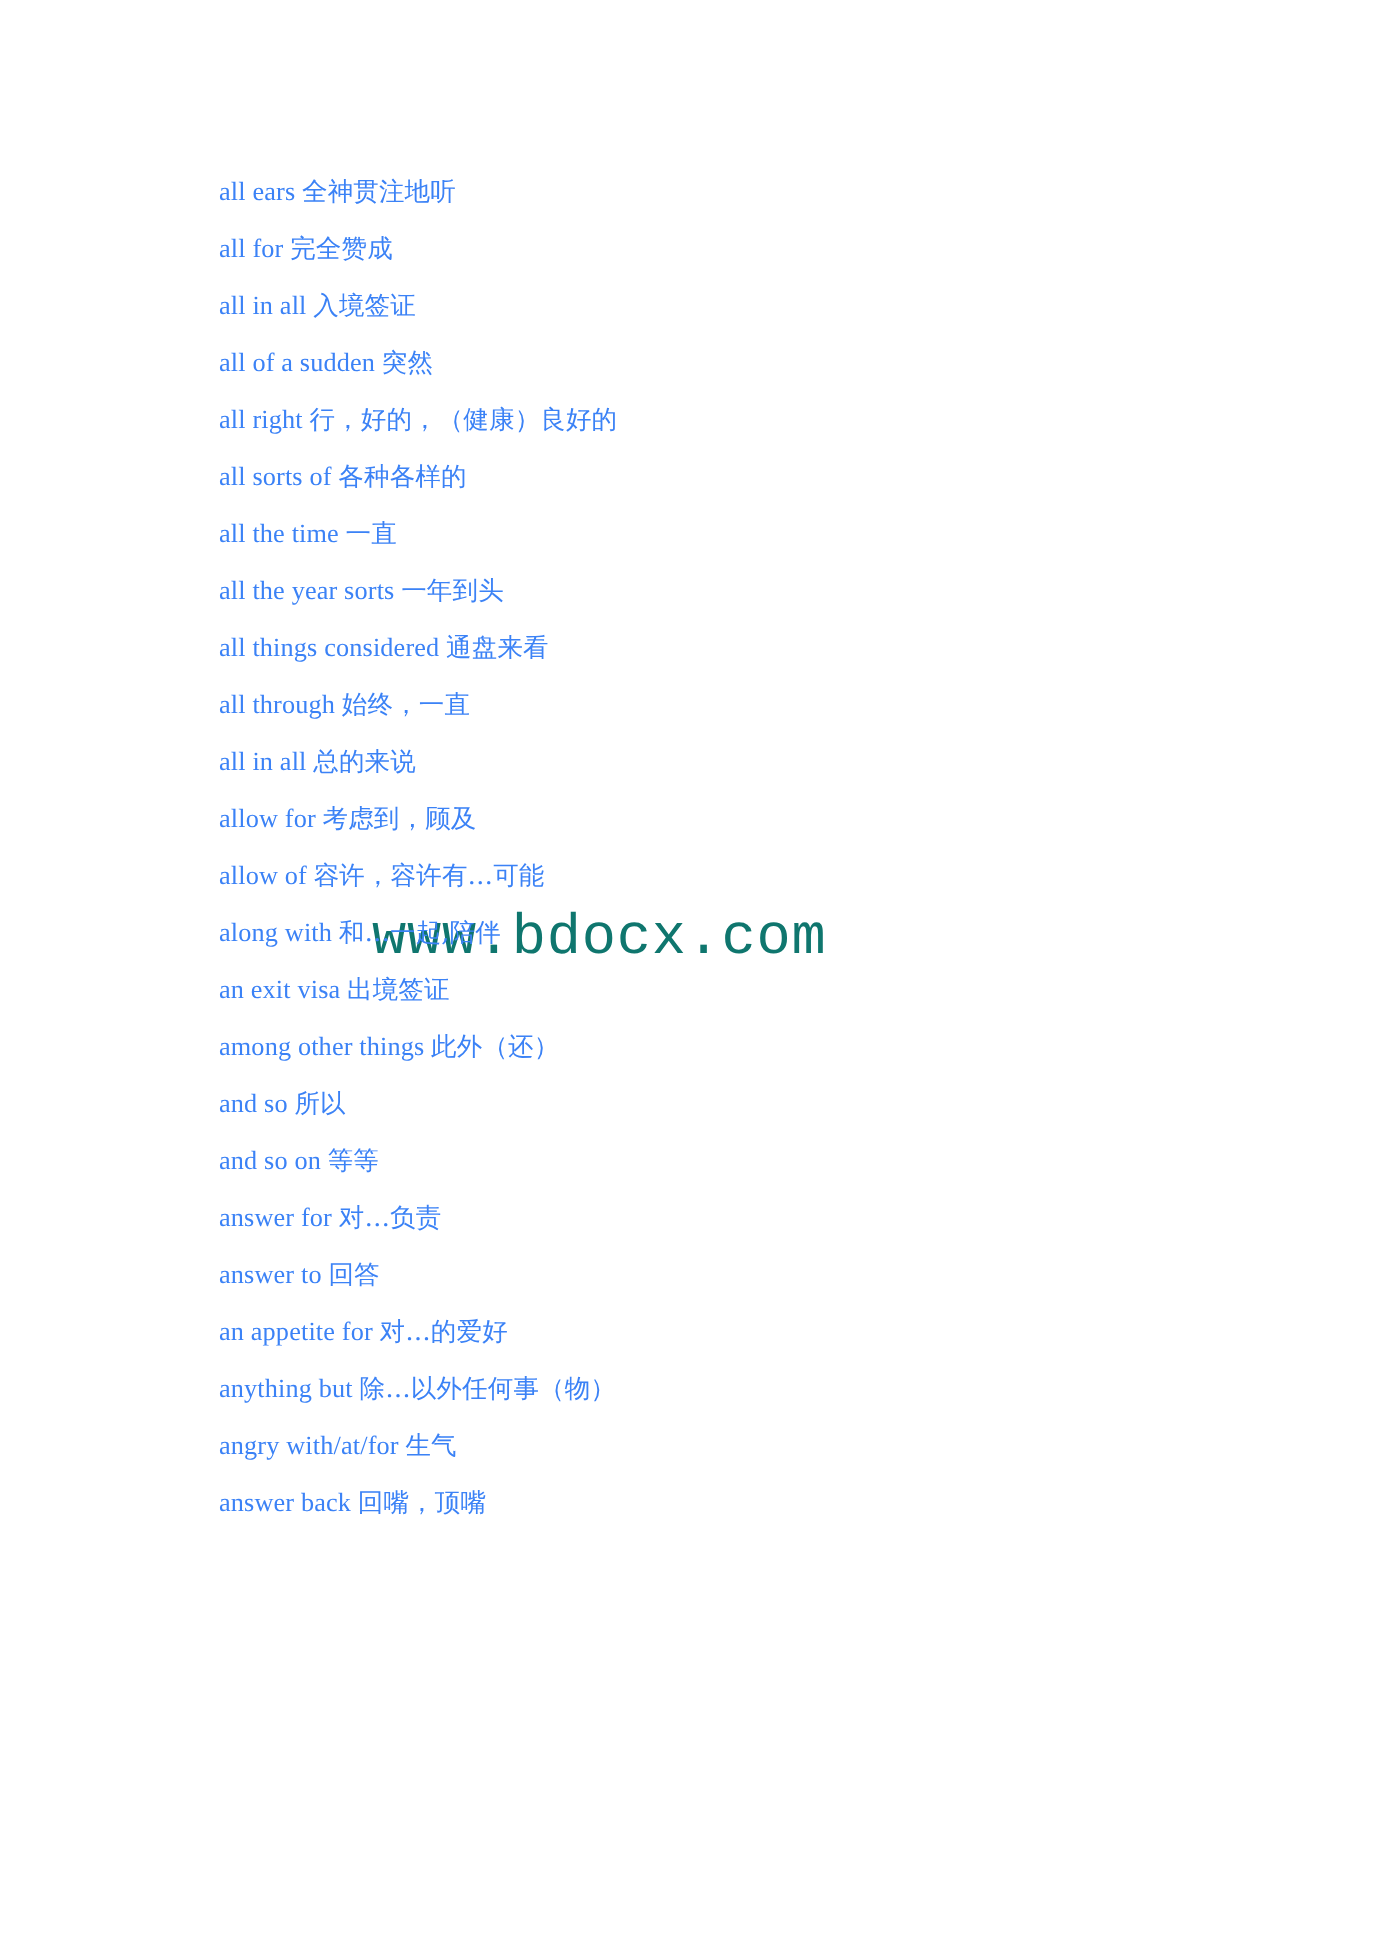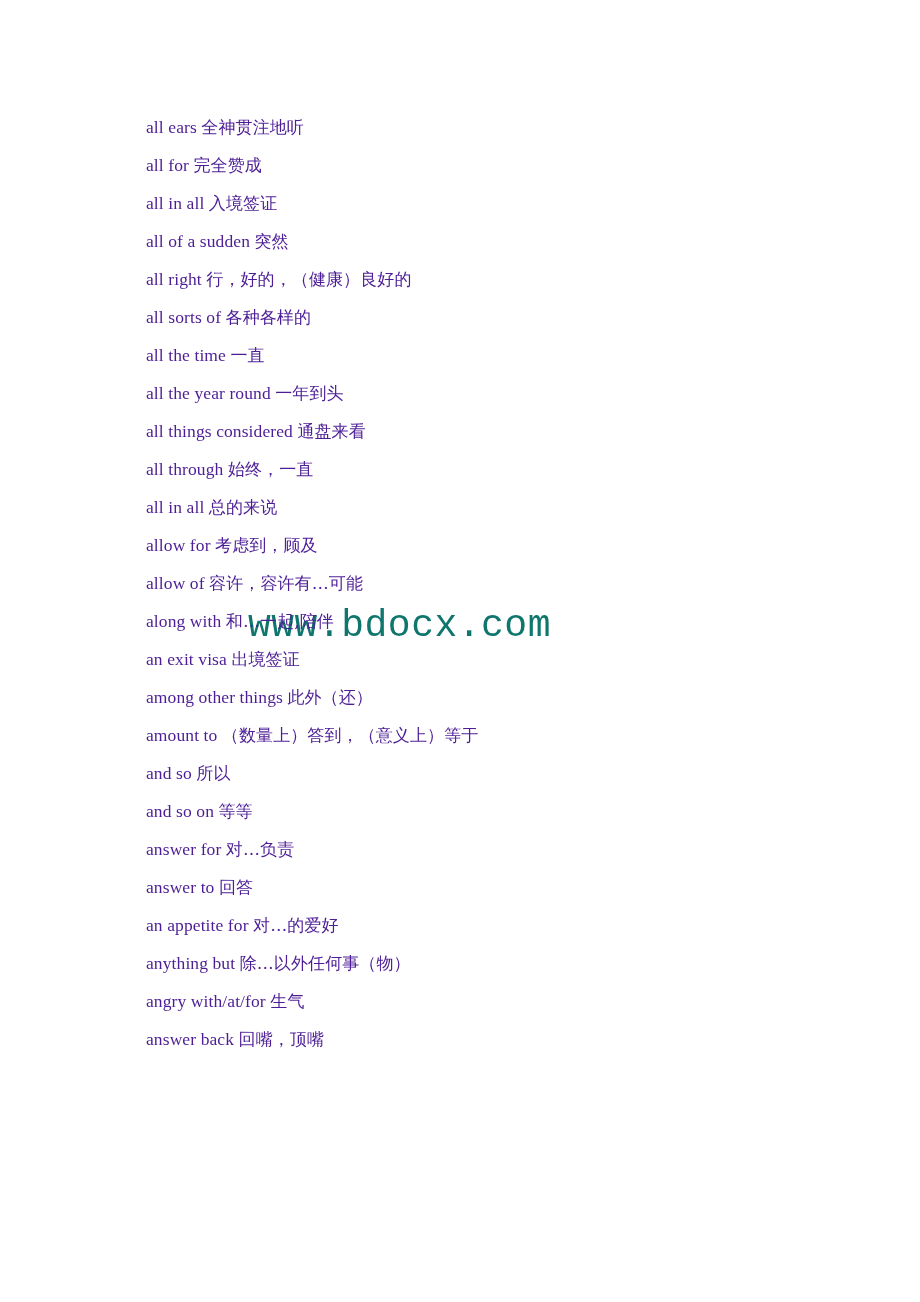--- a/index.html
+++ b/index.html
@@ -39,21 +39,21 @@
     padding-top: 108px;
     box-sizing: border-box;
   }
   .entry {
     position: relative;
     margin: 0;
     padding: 0 40px 0 146px;
     height: 38px;
     line-height: 38px;
     font-size: 17.5px;
-    color: #4c1d95;
+    color: #3b82f6;
     white-space: nowrap;
     letter-spacing: 0.1px;
   }
   .entry .term {
     font-family: "Liberation Serif", "DejaVu Serif", serif;
   }
   .entry .gloss {
     font-family: "DejaVu Serif", "Liberation Serif", serif;
     font-size: 17px;
   }
@@ -67,30 +67,29 @@
 
   <div class="content">
 
   <div class="entry"><span class="term">all ears </span><span class="gloss">全神贯注地听</span></div>
       <div class="entry"><span class="term">all for </span><span class="gloss">完全赞成</span></div>
       <div class="entry"><span class="term">all in all </span><span class="gloss">入境签证</span></div>
       <div class="entry"><span class="term">all of a sudden </span><span class="gloss">突然</span></div>
       <div class="entry"><span class="term">all right </span><span class="gloss">行，好的，（健康）良好的</span></div>
       <div class="entry"><span class="term">all sorts of </span><span class="gloss">各种各样的</span></div>
       <div class="entry"><span class="term">all the time </span><span class="gloss">一直</span></div>
-      <div class="entry"><span class="term">all the year round </span><span class="gloss">一年到头</span></div>
+      <div class="entry"><span class="term">all the year sorts </span><span class="gloss">一年到头</span></div>
       <div class="entry"><span class="term">all things considered </span><span class="gloss">通盘来看</span></div>
       <div class="entry"><span class="term">all through </span><span class="gloss">始终，一直</span></div>
       <div class="entry"><span class="term">all in all </span><span class="gloss">总的来说</span></div>
       <div class="entry"><span class="term">allow for </span><span class="gloss">考虑到，顾及</span></div>
       <div class="entry"><span class="term">allow of </span><span class="gloss">容许，容许有…可能</span></div>
       <div class="entry"><span class="term">along with </span><span class="gloss">和…一起,陪伴</span></div>
       <div class="entry"><span class="term">an exit visa </span><span class="gloss">出境签证</span></div>
       <div class="entry"><span class="term">among other things </span><span class="gloss">此外（还）</span></div>
-      <div class="entry"><span class="term">amount to </span><span class="gloss">（数量上）答到，（意义上）等于</span></div>
       <div class="entry"><span class="term">and so </span><span class="gloss">所以</span></div>
       <div class="entry"><span class="term">and so on </span><span class="gloss">等等</span></div>
       <div class="entry"><span class="term">answer for </span><span class="gloss">对…负责</span></div>
       <div class="entry"><span class="term">answer to </span><span class="gloss">回答</span></div>
       <div class="entry"><span class="term">an appetite for </span><span class="gloss">对…的爱好</span></div>
       <div class="entry"><span class="term">anything but </span><span class="gloss">除…以外任何事（物）</span></div>
       <div class="entry"><span class="term">angry with/at/for </span><span class="gloss">生气</span></div>
       <div class="entry"><span class="term">answer back </span><span class="gloss">回嘴，顶嘴</span></div>
     </div>
 

